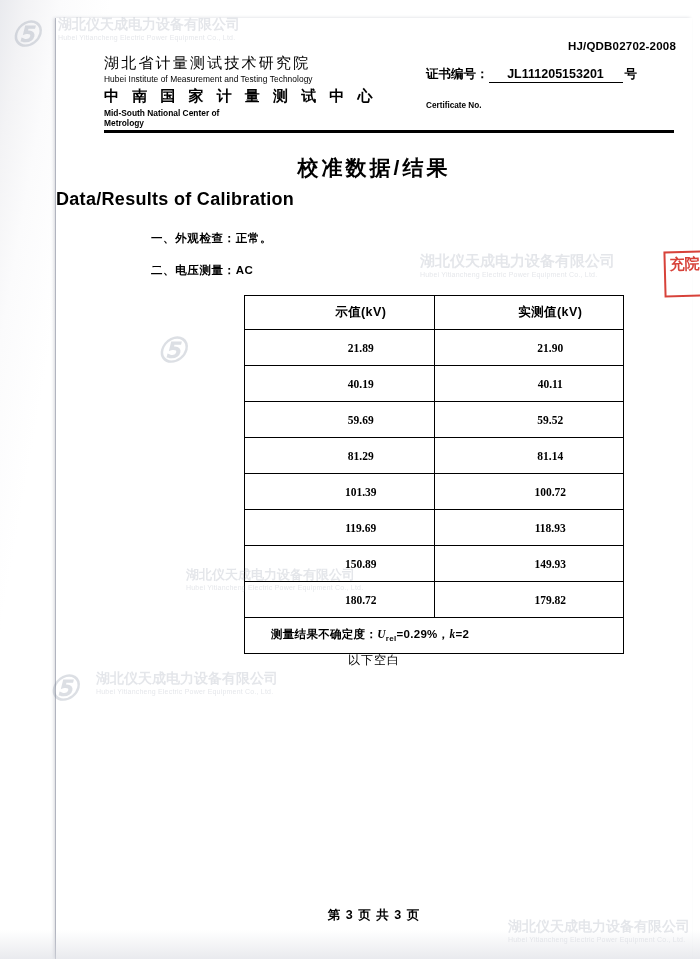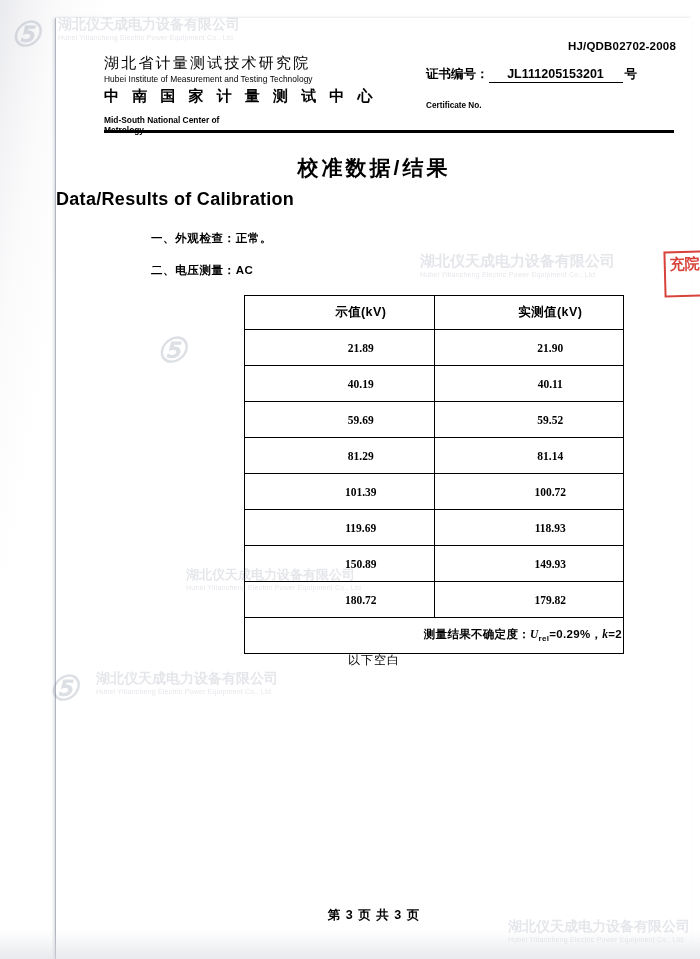--- a/index.html
+++ b/index.html
@@ -102,21 +102,21 @@
   #org .cn2 {
     font-size: 15px;
     font-weight: bold;
     letter-spacing: 4.5px;
     margin-top: 3px;
   }
   #org .en2 {
     font-size: 8.4px;
     font-weight: bold;
     line-height: 1.18;
-    margin-top: 10px;
+    margin-top: 3px;
   }
   #certno {
     position: absolute;
     left: 370px;
     top: 48px;
   }
   #certno .row {
     display: flex;
     align-items: flex-end;
   }
@@ -223,22 +223,22 @@
   #table tr.head td {
     height: 31px;
     font-size: 12.5px;
     font-family: "Liberation Sans", sans-serif;
     letter-spacing: .4px;
   }
   #table td.col1 { width: 190px; }
   #table td.col2 { width: 190px; }
   #table tr.unc td {
     height: 33px;
-    text-align: right;
-    padding-left: 12px;
+    text-align: left;
+    padding-left: 26px;
     font-size: 11.5px;
     font-family: "Liberation Sans", sans-serif;
     letter-spacing: .3px;
   }
   .italic-i { font-style: italic; font-family: "Liberation Serif", serif; }
   .sub { font-size: 8px; vertical-align: sub; }
 
   
   #blank-note {
     position: absolute;

